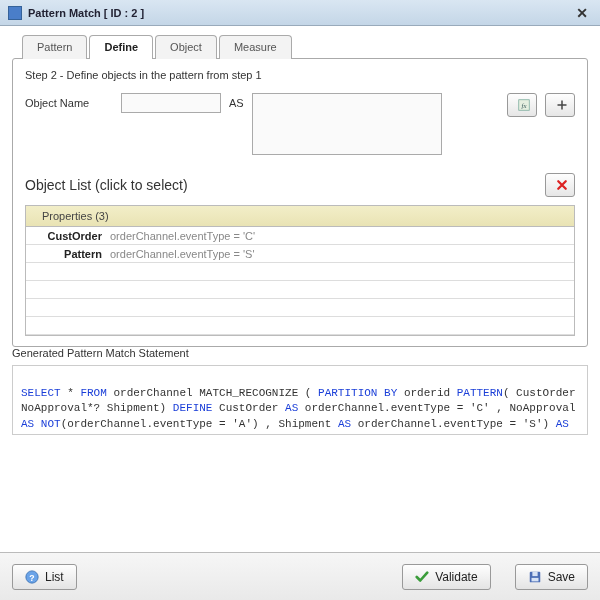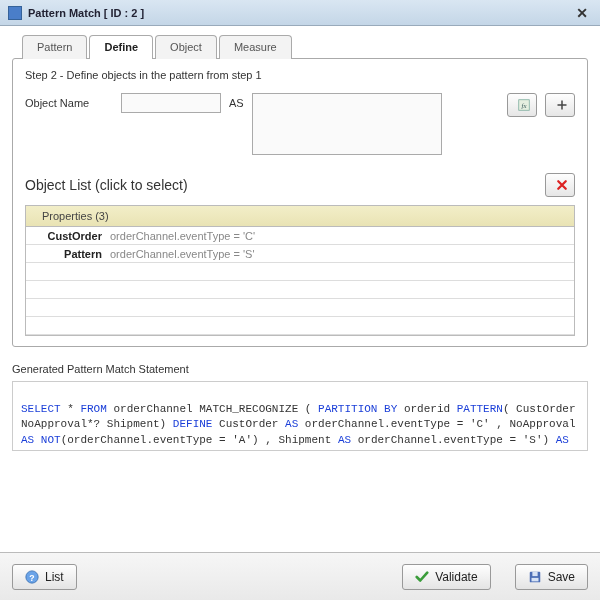--- a/index.html
+++ b/index.html
@@ -37,21 +37,21 @@
   .objlist-title { font-size: 14px; }
   .delete-btn { margin-left: auto; }
 
   .grid { margin-top: 8px; border: 1px solid #bbb; background: #fff; }
   .grid-header { background: linear-gradient(#f2eec8, #e9e3b4); border-bottom: 1px solid #bbb; padding: 4px 16px; font-size: 11px; color: #444; }
   .grid-row { display: flex; border-bottom: 1px solid #ddd; font-size: 11px; height: 18px; align-items: center; }
   .grid-row.empty { background: #fff; }
   .grid-row .col-name { width: 84px; text-align: right; padding-right: 8px; color: #222; font-weight: bold; padding-left: 10px; }
   .grid-row .col-expr { flex: 1; color: #888; }
 
-  .gen-label { margin-top: 16px; font-size: 11px; }
+  .gen-label { font-size: 11px; }
   .gen-box { border: 1px solid #ccc; background: #fff; margin-top: 6px; padding: 20px 8px; font-family: "Courier New", monospace; font-size: 11px; line-height: 1.4; height: 70px; overflow: auto; }
   .kw { color: #1a3ed8; }
 
   .footer { border-top: 1px solid #bbb; padding: 10px 12px; display: flex; align-items: center; background: linear-gradient(#f6f6f6,#e9e9e9); height: 48px; }
   .btn { display: inline-flex; align-items: center; gap: 6px; padding: 4px 12px; border: 1px solid #999; border-radius: 3px; background: linear-gradient(#fefefe,#e4e4e4); cursor: pointer; font-size: 12px; color: #222; height: 26px; }
   .btn svg { width: 14px; height: 14px; }
   .footer .spacer { flex: 1; }
   .footer .btns-right { display: flex; gap: 24px; }
 </style>
 </head>

